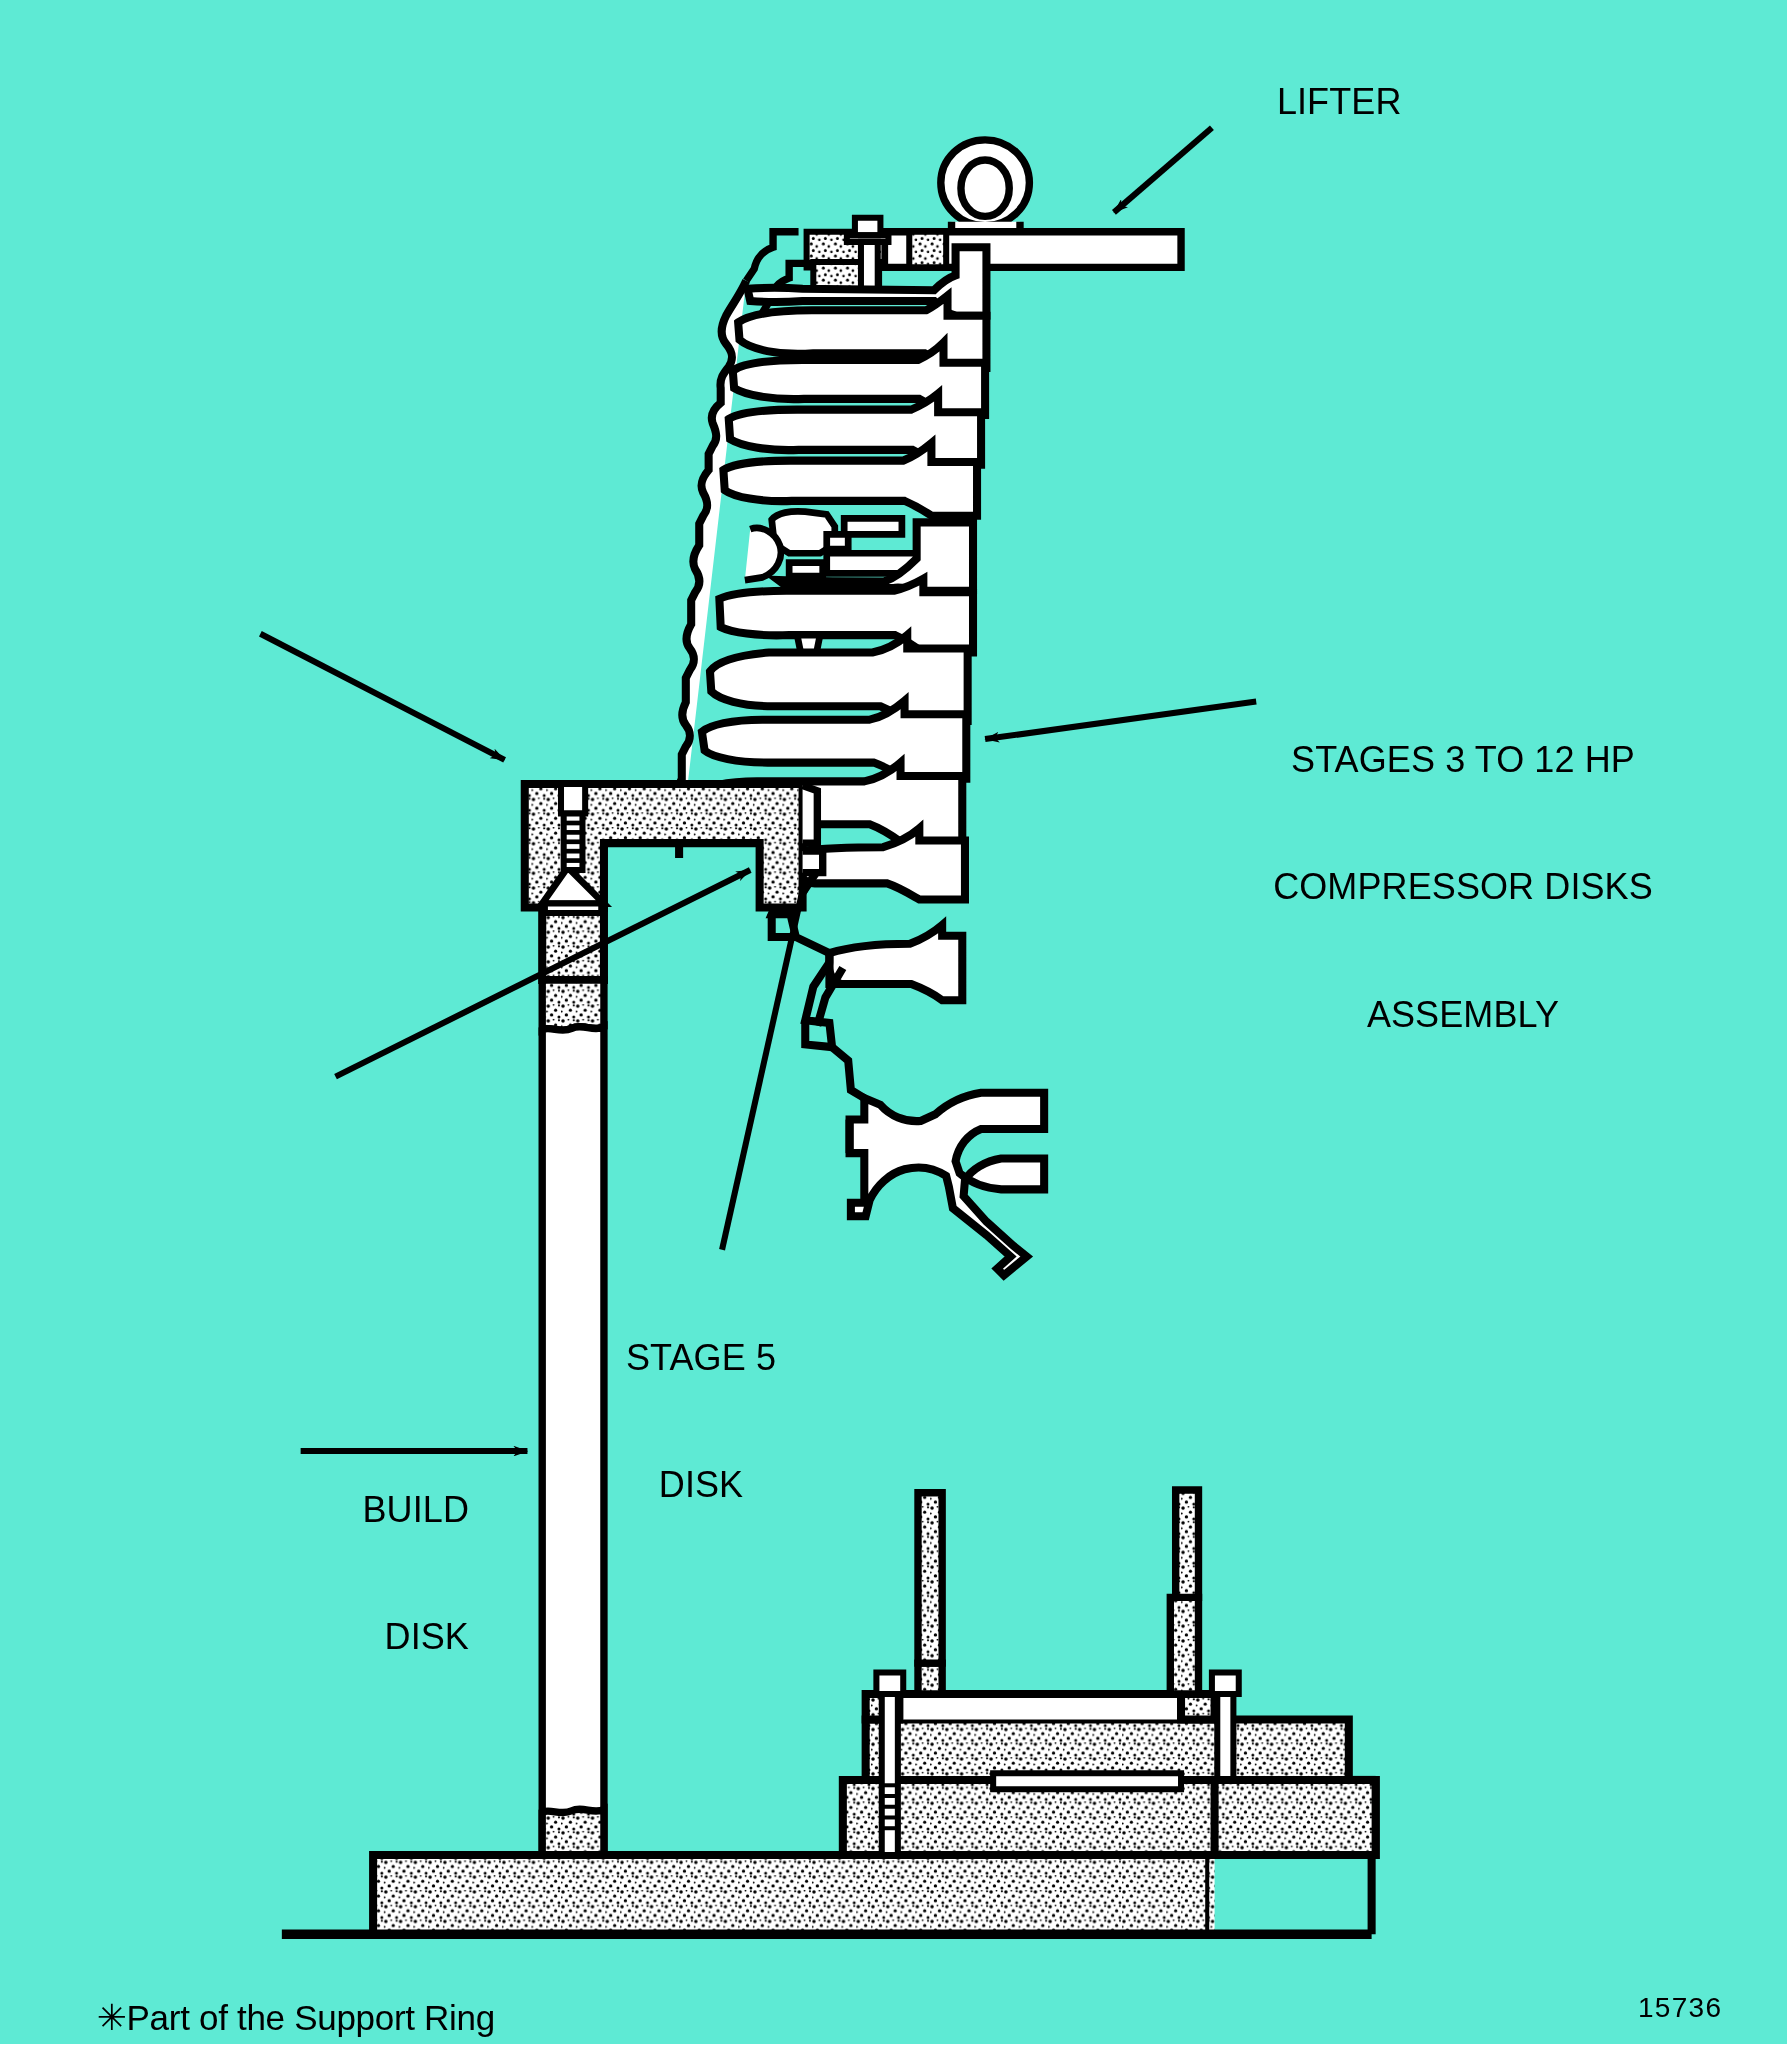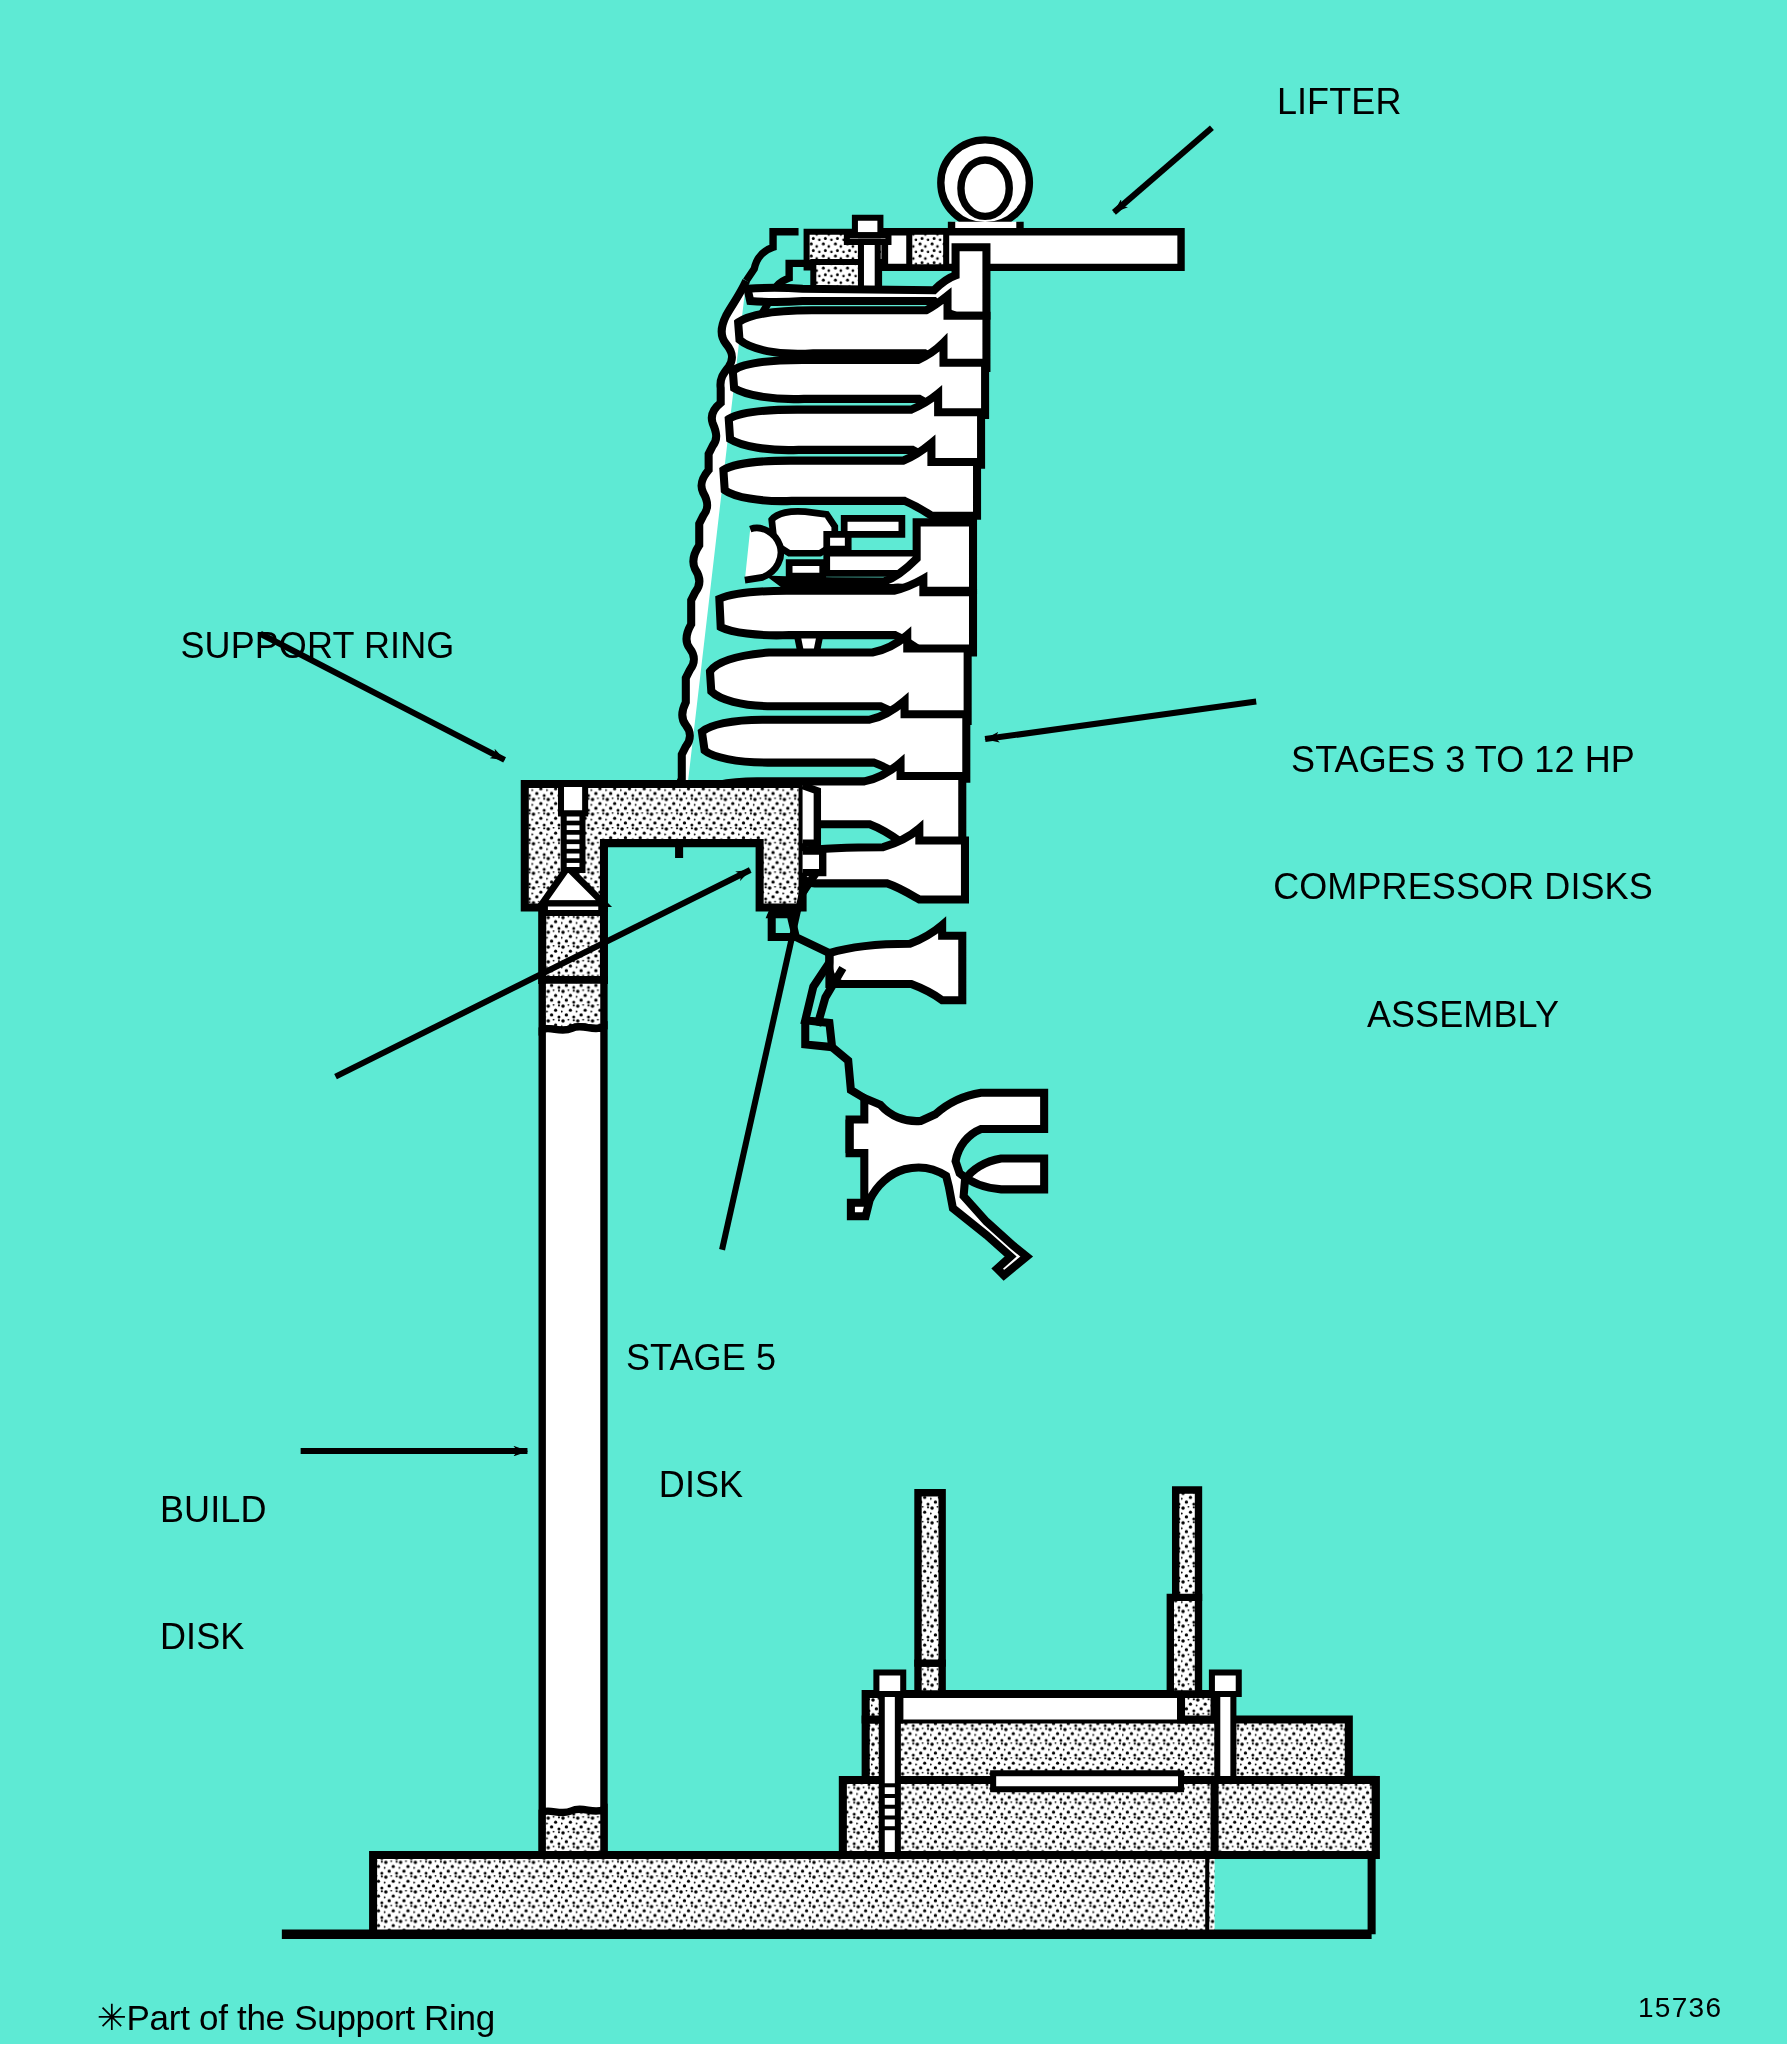--- a/index.html
+++ b/index.html
@@ -451,31 +451,28 @@
   <div class="lbl lbl-caps ta-c" style="left:1195px; top:39px; width:248px;">
     <span>LIFTER</span>
   </div>
 
   <div class="lbl lbl-caps ta-c" style="left:1248px; top:654px; width:430px;">
     <div>STAGES 3 TO 12 HP</div>
     <div>COMPRESSOR DISKS</div>
     <div>ASSEMBLY</div>
   </div>
 
-  <div class="lbl lbl-caps ta-l" style="left:140px; top:583px; width:430px;">
-    <span>SUPPORT RING</span>
-  </div>
 
 
   <div class="lbl lbl-caps ta-c" style="left:550px; top:1252px; width:302px;">
     <div>STAGE 5</div>
     <div>DISK</div>
   </div>
 
-  <div class="lbl lbl-caps ta-l" style="left:160px; top:1404px; width:309px;">
+  <div class="lbl lbl-caps ta-l" style="left:160px; top:1404px; width:309px;text-align:right;">
     <div>BUILD</div>
     <div>DISK</div>
   </div>
 
   <div class="footnote" style="left:59px; top:1958px;">
     <span class="star">✳</span><span>Part of the Support Ring</span>
   </div>
 
   <div class="fignum" style="left:1638px; top:1992px;">15736</div>
 

